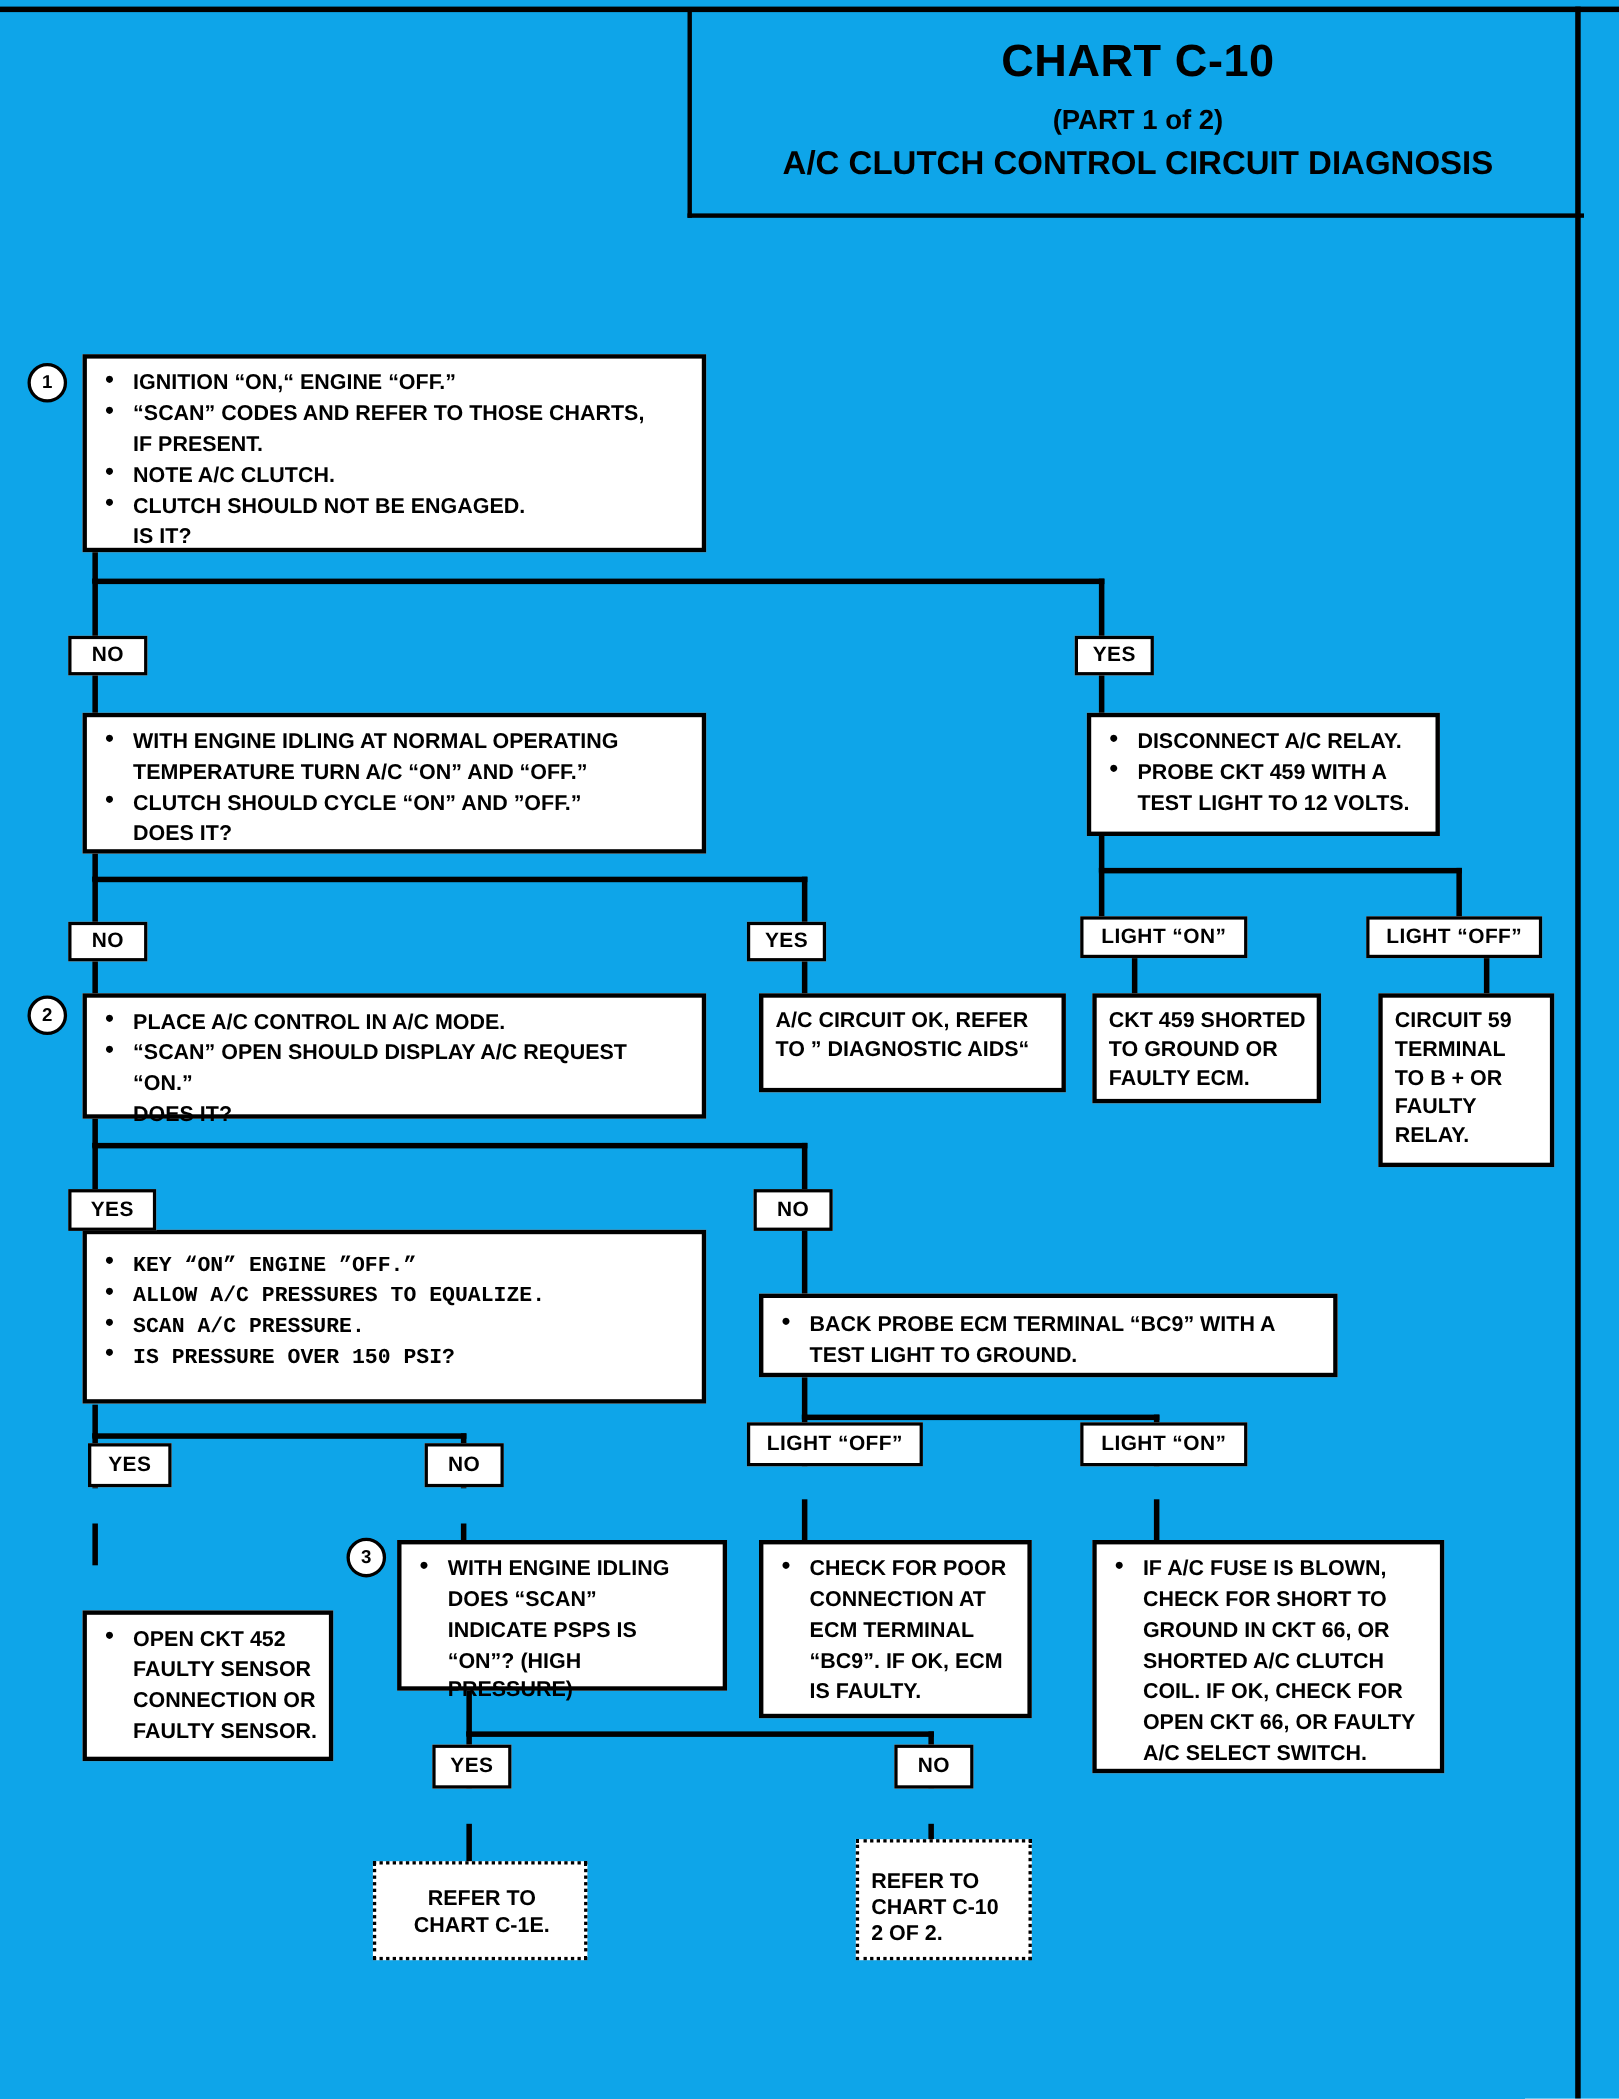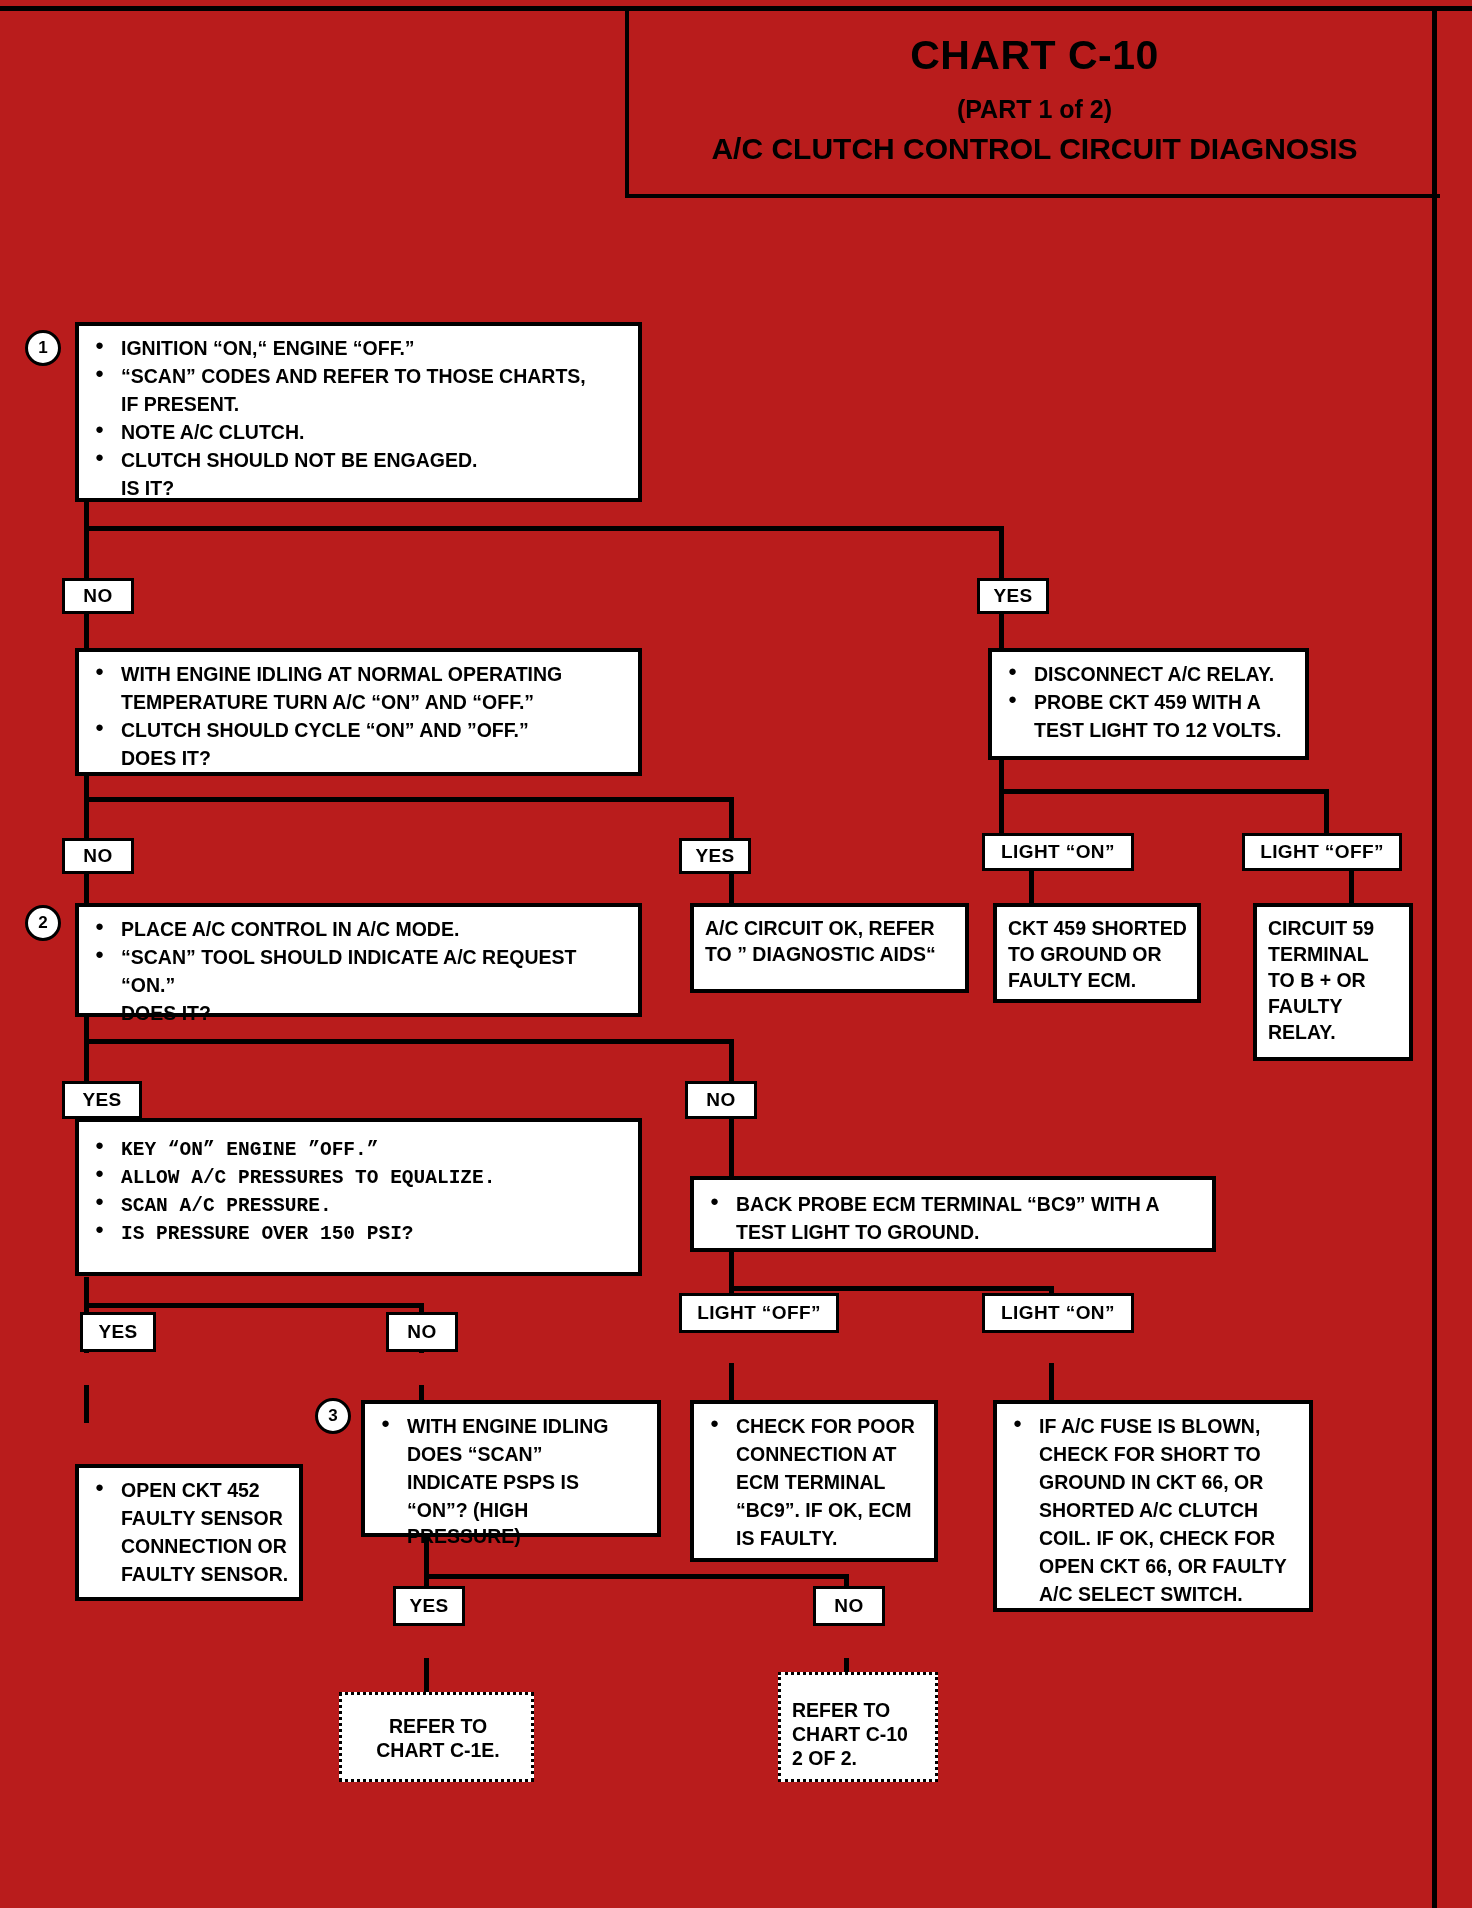--- a/index.html
+++ b/index.html
@@ -1,17 +1,17 @@
 <!DOCTYPE html>
 <html><head>
 <meta charset="utf-8">
 <style>
   html,body{margin:0;padding:0;background:#fff;}
   body{font-family:"Liberation Sans",sans-serif;}
-  #page{position:relative;width:1472px;height:1908px;background:#b91c1c;overflow:hidden;}
+  #page{position:relative;width:1472px;height:1908px;background:#0ea5e9;overflow:hidden;}
 
   
   .frame-top{position:absolute;left:0;top:6px;width:1472px;height:5px;background:#000;}
   .frame-right{position:absolute;left:1432px;top:6px;width:5px;height:1902px;background:#000;}
 
   
   .title-box{position:absolute;left:625px;top:8px;width:815px;height:190px;
     border-left:4px solid #000;border-bottom:4px solid #000;box-sizing:border-box;
     display:flex;flex-direction:column;align-items:center;justify-content:flex-start;padding-top:24px;}
   .title-main{font-size:41px;font-weight:bold;letter-spacing:.5px;color:#000;}
@@ -151,21 +151,21 @@
 
   <div class="chip" style="left:62px;top:838px;width:72px;height:36px;">NO</div>
   <div class="chip" style="left:679px;top:838px;width:72px;height:36px;">YES</div>
   <div class="chip" style="left:982px;top:833px;width:152px;height:38px;">LIGHT “ON”</div>
   <div class="chip" style="left:1242px;top:833px;width:160px;height:38px;">LIGHT “OFF”</div>
 
   <div class="box" style="left:64px;top:903px;width:567px;height:114px;">
     <div class="inner">
       <ul class="bul">
         <li>PLACE A/C CONTROL IN A/C MODE.</li>
-        <li>“SCAN” TOOL SHOULD INDICATE A/C REQUEST</li>
+        <li>“SCAN” OPEN SHOULD DISPLAY A/C REQUEST</li>
         <li class="nb">“ON.”</li>
         <li class="nb">DOES IT?</li>
       </ul>
     </div>
   </div>
 
   <div class="box" style="left:679px;top:903px;width:279px;height:90px;">
     <div class="plain">
       <div>A/C CIRCUIT OK, REFER</div>
       <div>TO  ” DIAGNOSTIC AIDS“</div>

